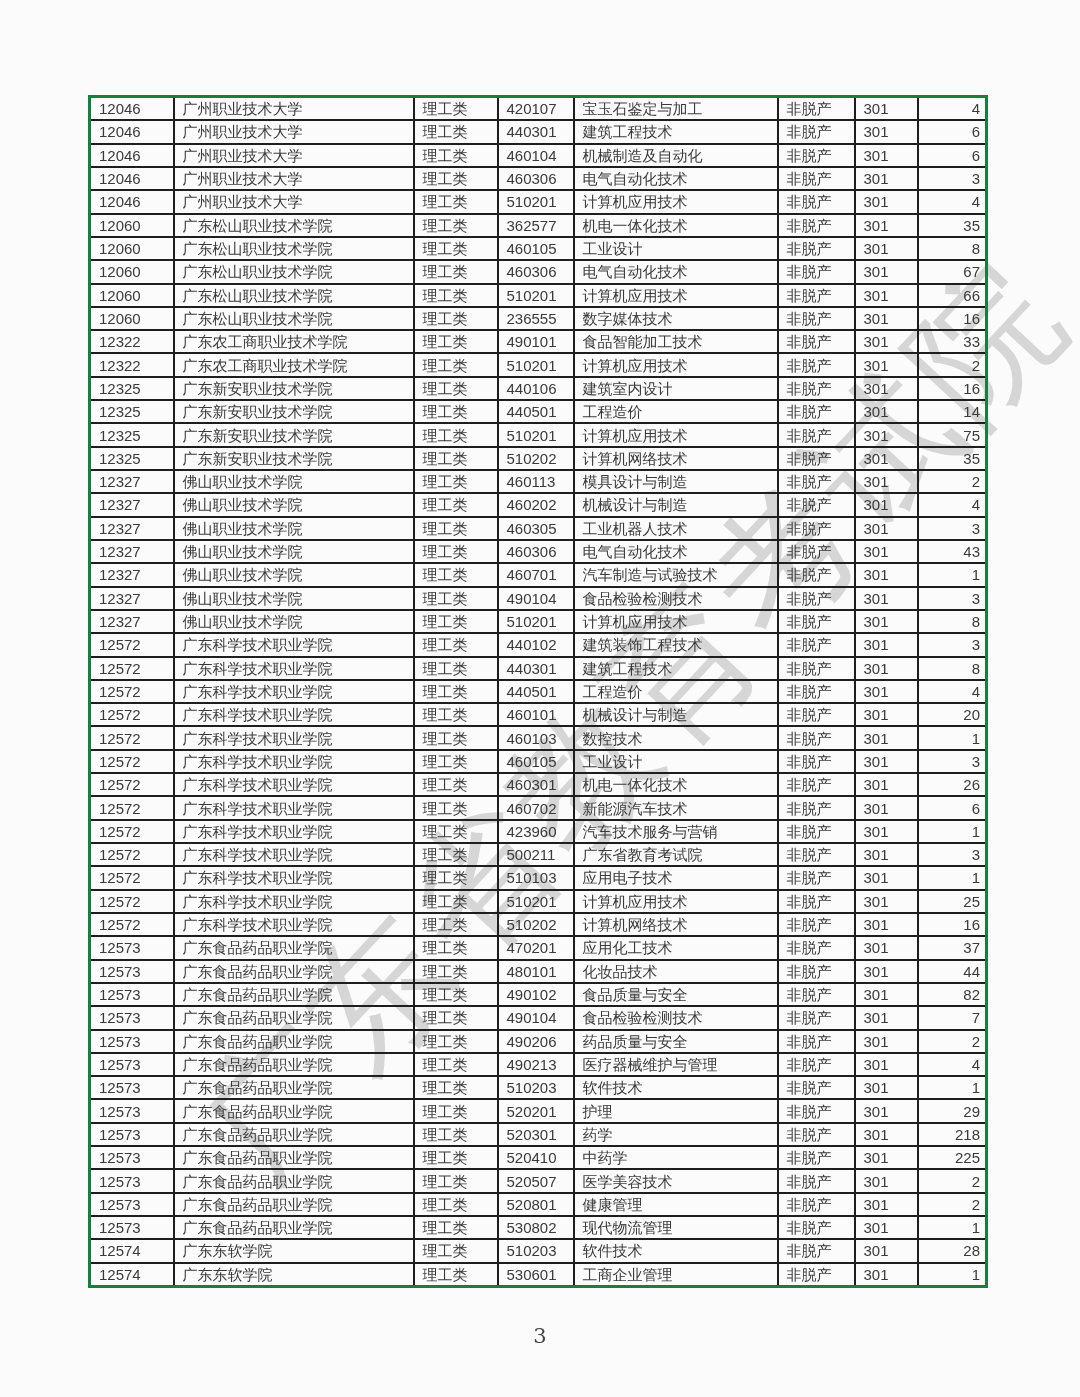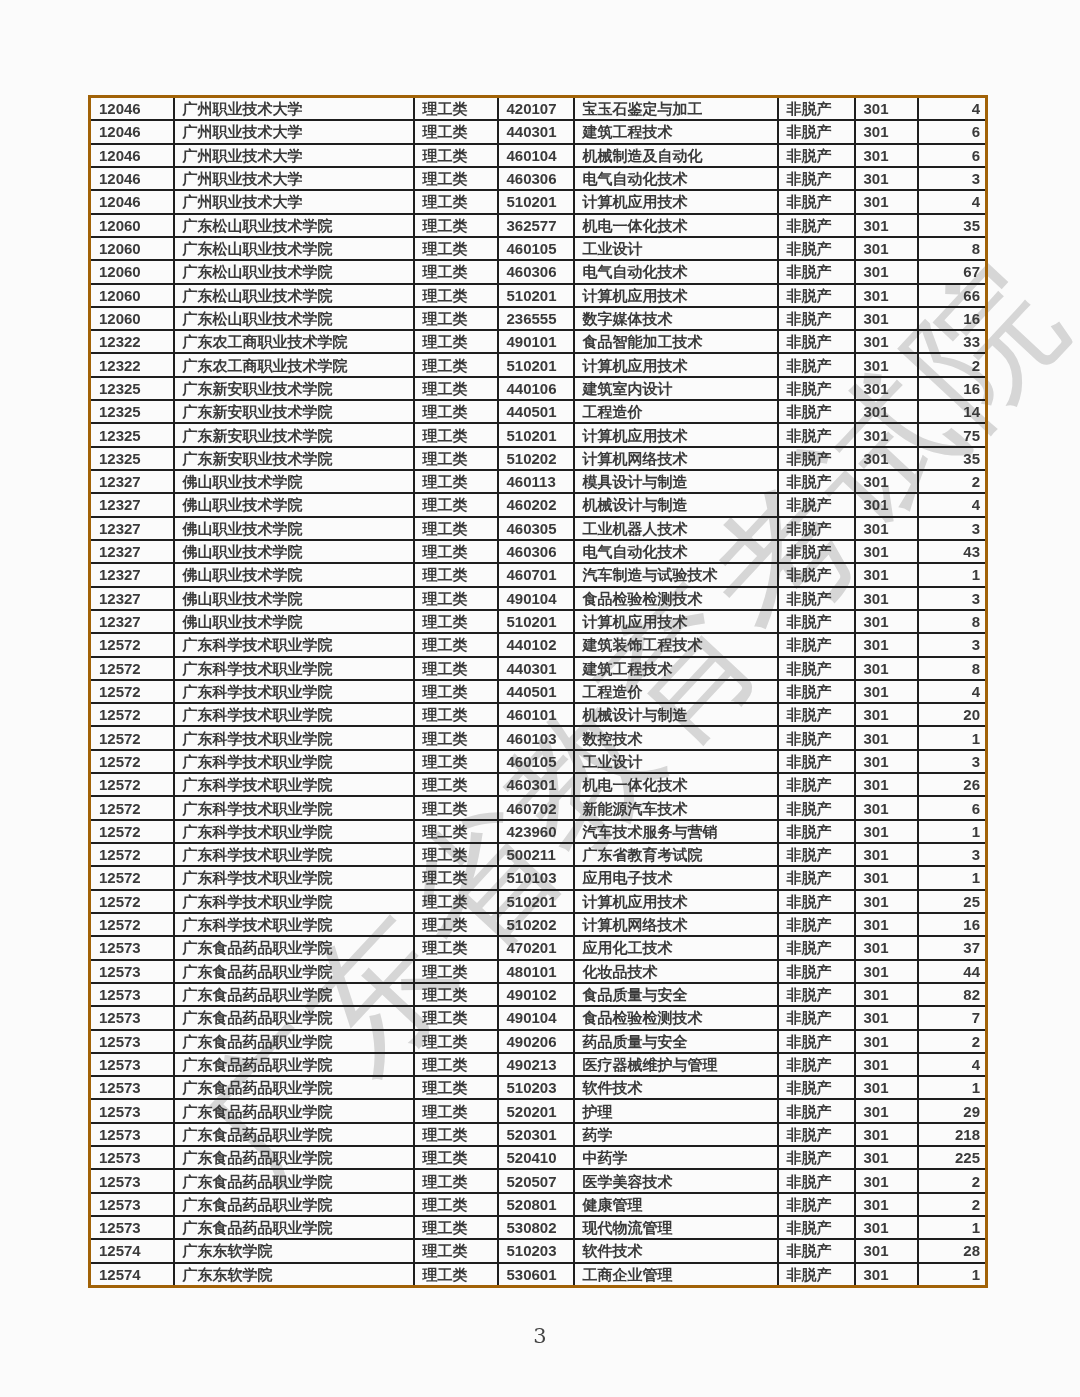--- a/index.html
+++ b/index.html
@@ -46,21 +46,21 @@
     font-size: 15px;
     line-height: 21px;
     height: 21px;
     color: #3a3a3a;
     white-space: nowrap;
     overflow: hidden;
     vertical-align: middle;
     padding: 0 4px 0 8px;
     background: transparent;
   }
-  table.data-table { border: 3px solid #a16207; font-weight: bold; }
+  table.data-table { border: 3px solid #15803d; }
   table.data-table td.c7 { text-align: right; padding-right: 5px; }
   .page-number {
     position: absolute;
     top: 1324px;
     left: 0;
     width: 1080px;
     text-align: center;
     font-family: "DejaVu Serif", "Liberation Serif", serif;
     font-size: 21px;
     color: #444444;

